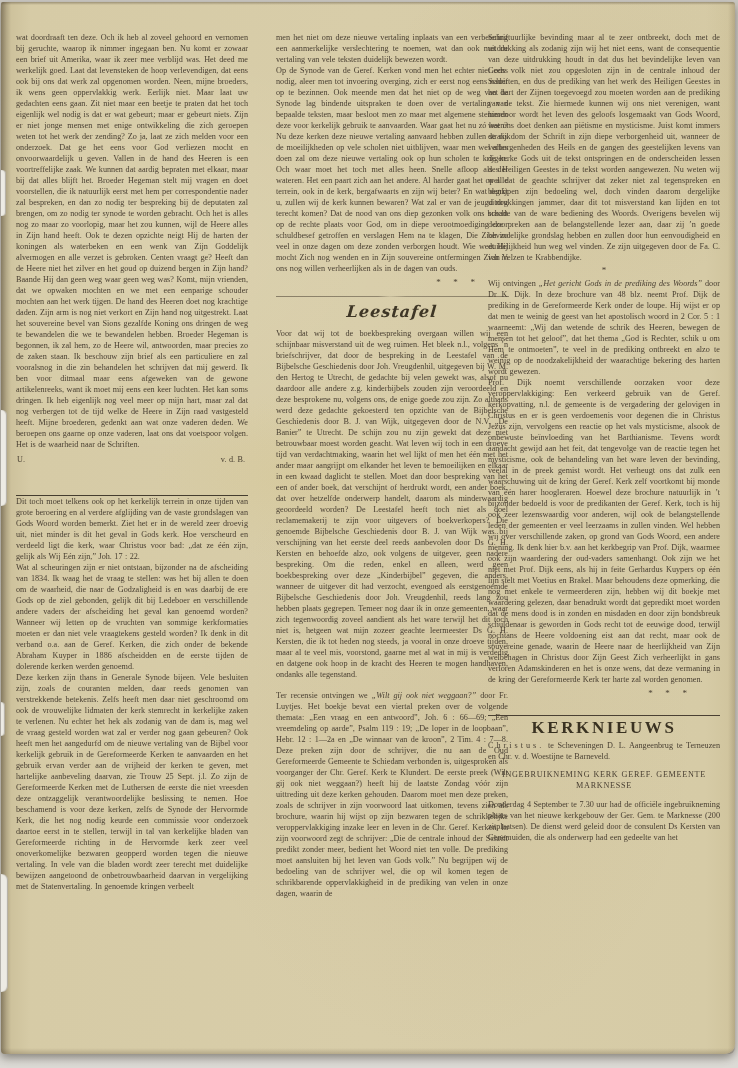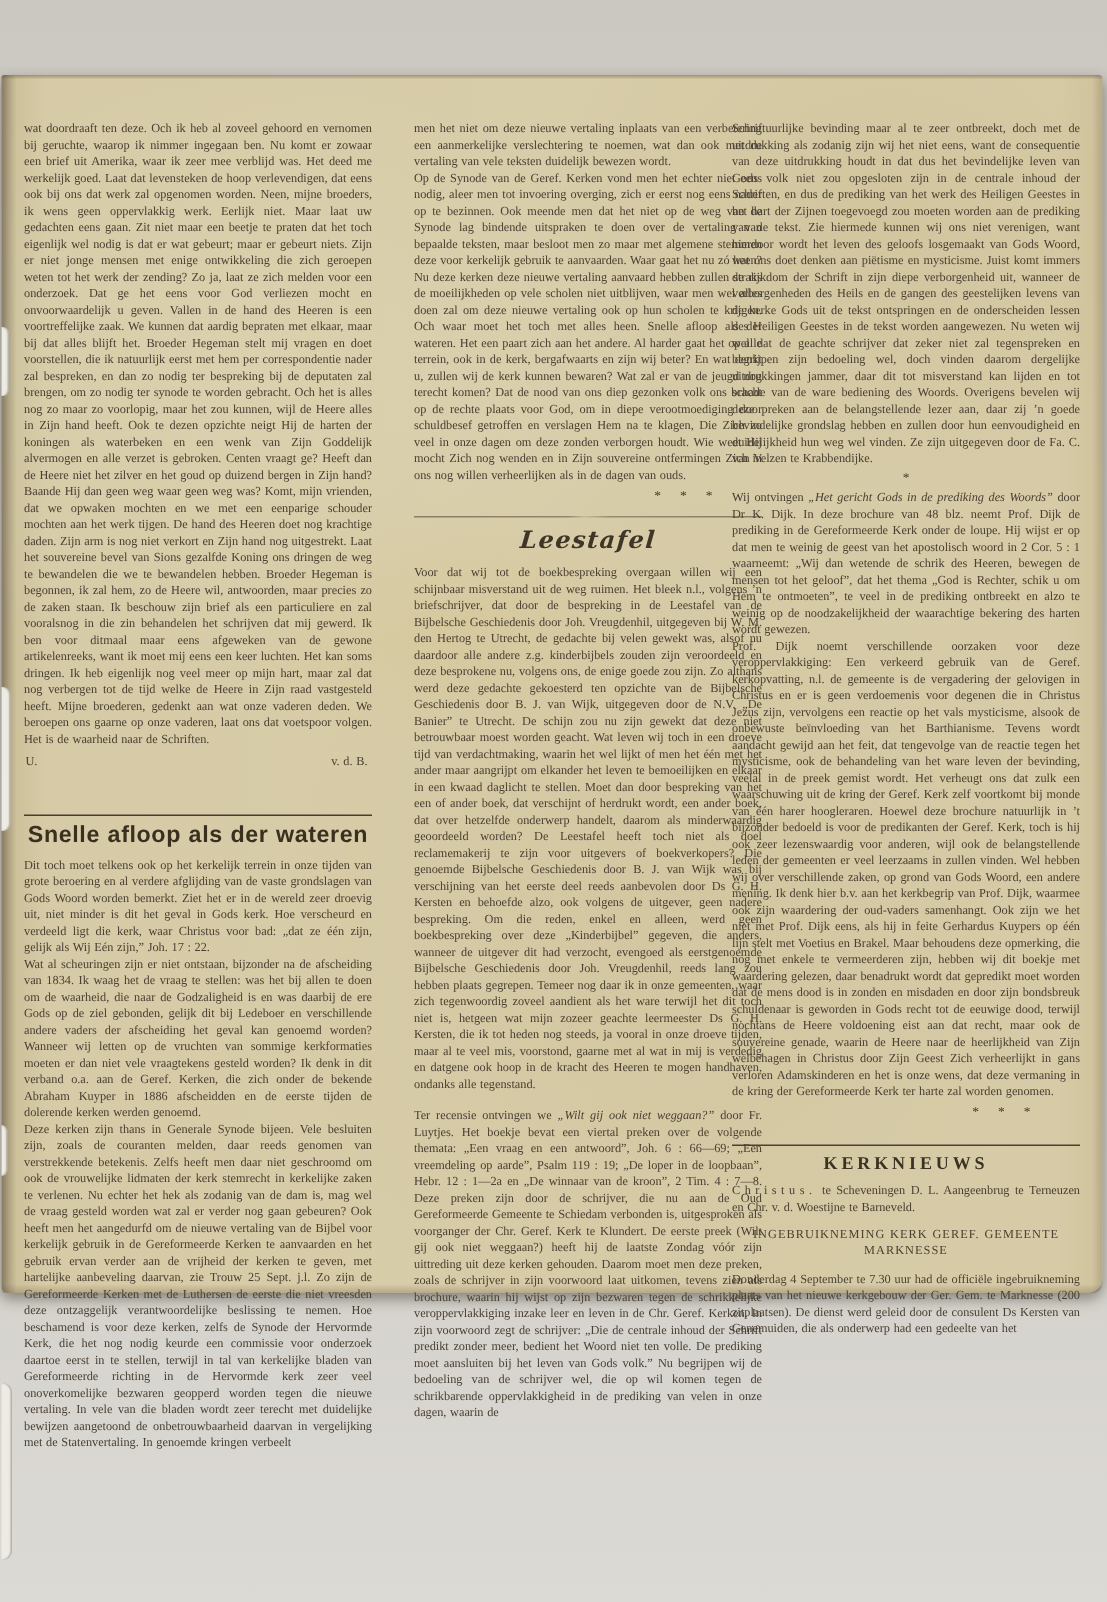--- a/index.html
+++ b/index.html
@@ -2,30 +2,29 @@
 <html lang="nl"><head>
 <meta charset="utf-8">
 <style>
   html,body{margin:0;padding:0;}
   body{
     width:738px;height:1068px;position:relative;overflow:hidden;
     background:linear-gradient(180deg,#cbc8c2 0%,#d2cfc9 70%,#dcdad5 100%);
     font-family:"Liberation Serif",serif;
   }
   .paper{
-    position:absolute;left:1px;top:2px;width:734px;height:812px;
+    position:absolute;left:1px;top:2px;width:734px;height:1052px;
     background:
       radial-gradient(ellipse 420px 300px at 22% 24%, rgba(255,252,235,0.10), transparent 70%),
       radial-gradient(ellipse 300px 260px at 78% 12%, rgba(150,120,60,0.08), transparent 70%),
       radial-gradient(ellipse 340px 420px at 60% 70%, rgba(148,118,62,0.07), transparent 75%),
       radial-gradient(ellipse 200px 120px at 40% 45%, rgba(210,190,120,0.20), transparent 70%),
       linear-gradient(90deg,#c9bd97 0%,#d6cba6 4%,#d8cda9 50%,#d6cba6 96%,#cfc39c 100%);
     border-radius:2px 3px 10px 4px;
     box-shadow:0 4px 9px rgba(40,35,25,0.45);
-    margin-top:48px;
   }
   .edge-left{position:absolute;left:0;top:0;bottom:0;width:10px;
     background:linear-gradient(90deg,rgba(66,55,40,0.50),rgba(66,55,40,0.18) 55%,transparent);border-radius:2px 0 0 4px;}
   .edge-top{position:absolute;left:0;top:0;right:0;height:3px;
     background:linear-gradient(180deg,rgba(66,55,40,0.38),transparent);border-radius:2px 3px 0 0;}
   .edge-right{position:absolute;right:0;top:0;bottom:0;width:7px;
     background:linear-gradient(270deg,rgba(90,75,50,0.22),transparent);border-radius:0 3px 10px 0;}
   .edge-bottom{position:absolute;left:0;right:0;bottom:0;height:6px;
     background:linear-gradient(0deg,rgba(80,65,45,0.25),transparent);border-radius:0 0 10px 4px;}
   .chip{position:absolute;background:#edebe4;box-shadow:inset -1px 0 1px rgba(90,80,60,0.4);}
@@ -48,21 +47,21 @@
   .rule-thin{height:1px;margin:6px 0 0 0;
     background:linear-gradient(90deg,rgba(72,62,48,0.55) 0%,rgba(72,62,48,0.5) 44%,rgba(72,62,48,0.12) 49%,rgba(72,62,48,0.45) 56%,rgba(72,62,48,0.55) 100%);}
   .rule-kerk{border:0;border-top:1.2px solid #4a4033;margin:14px 0 0 0;}
 
   .h-section{font-family:"Liberation Sans","DejaVu Sans",sans-serif;font-weight:700;
     font-size:15.5px;letter-spacing:0.4px;color:#39301f;text-align:center;
     padding:7px 0 9px 0;white-space:nowrap;}
   .h-script{font-family:"DejaVu Serif",serif;font-style:italic;font-weight:700;
     font-size:16px;color:#3e3626;text-align:center;padding:9px 0 11px 0;
     transform:skewX(-5deg);letter-spacing:1px;}
-  .h-kerk{font-weight:700;font-size:12px;letter-spacing:2.6px;color:#3a3222;
+  .h-kerk{font-weight:700;font-size:17px;letter-spacing:2.6px;color:#3a3222;
     text-align:center;padding:6px 0 7px 0;}
 
   .stars-right{text-align:right;padding:3px 28px 2px 0;letter-spacing:5px;font-size:9px;color:#4a4033;}
   .star-center{text-align:center;padding:2px 0 2px 0;font-size:9px;color:#4a4033;}
 
   .subhead{text-align:center;letter-spacing:0.7px;line-height:11px;padding-top:7px;}
   .gap8{height:8px;}
   .gap10{height:10px;}
   .it{font-style:italic;}
   .sp{letter-spacing:3px;}
@@ -80,21 +79,20 @@
   <div class="chip chip3"></div>
   <div class="chip chip4"></div>
 
   <div class="col c1">
     <p>wat doordraaft ten deze. Och ik heb al zoveel gehoord en vernomen bij geruchte, waarop ik nimmer ingegaan ben. Nu komt er zowaar een brief uit Amerika, waar ik zeer mee verblijd was. Het deed me werkelijk goed. Laat dat levensteken de hoop verlevendigen, dat eens ook bij ons dat werk zal opgenomen worden. Neen, mijne broeders, ik wens geen oppervlakkig werk. Eerlijk niet. Maar laat uw gedachten eens gaan. Zit niet maar een beetje te praten dat het toch eigenlijk wel nodig is dat er wat gebeurt; maar er gebeurt niets. Zijn er niet jonge mensen met enige ontwikkeling die zich geroepen weten tot het werk der zending? Zo ja, laat ze zich melden voor een onderzoek. Dat ge het eens voor God verliezen mocht en onvoorwaardelijk u geven. Vallen in de hand des Heeren is een voortreffelijke zaak. We kunnen dat aardig bepraten met elkaar, maar bij dat alles blijft het. Broeder Hegeman stelt mij vragen en doet voorstellen, die ik natuurlijk eerst met hem per correspondentie nader zal bespreken, en dan zo nodig ter bespreking bij de deputaten zal brengen, om zo nodig ter synode te worden gebracht. Och het is alles nog zo maar zo voorlopig, maar het zou kunnen, wijl de Heere alles in Zijn hand heeft. Ook te dezen opzichte neigt Hij de harten der koningen als waterbeken en een wenk van Zijn Goddelijk alvermogen en alle verzet is gebroken. Centen vraagt ge? Heeft dan de Heere niet het zilver en het goud op duizend bergen in Zijn hand? Baande Hij dan geen weg waar geen weg was? Komt, mijn vrienden, dat we opwaken mochten en we met een eenparige schouder mochten aan het werk tijgen. De hand des Heeren doet nog krachtige daden. Zijn arm is nog niet verkort en Zijn hand nog uitgestrekt. Laat het souvereine bevel van Sions gezalfde Koning ons dringen de weg te bewandelen die we te bewandelen hebben. Broeder Hegeman is begonnen, ik zal hem, zo de Heere wil, antwoorden, maar precies zo de zaken staan. Ik beschouw zijn brief als een particuliere en zal vooralsnog in die zin behandelen het schrijven dat mij gewerd. Ik ben voor ditmaal maar eens afgeweken van de gewone artikelenreeks, want ik moet mij eens een keer luchten. Het kan soms dringen. Ik heb eigenlijk nog veel meer op mijn hart, maar zal dat nog verbergen tot de tijd welke de Heere in Zijn raad vastgesteld heeft. Mijne broederen, gedenkt aan wat onze vaderen deden. We beroepen ons gaarne op onze vaderen, laat ons dat voetspoor volgen. Het is de waarheid naar de Schriften.</p>
     <div class="byline">
       <span>U.</span>
       <span>v. d. B.</span>
     </div>
     <hr class="rule-heavy">
-    <div class="h-section">Snelle afloop als der wateren</div>
     <p>Dit toch moet telkens ook op het kerkelijk terrein in onze tijden van grote beroering en al verdere afglijding van de vaste grondslagen van Gods Woord worden bemerkt. Ziet het er in de wereld zeer droevig uit, niet minder is dit het geval in Gods kerk. Hoe verscheurd en verdeeld ligt die kerk, waar Christus voor bad: „dat ze één zijn, gelijk als Wij Eén zijn,” Joh. 17 : 22.</p>
     <p>Wat al scheuringen zijn er niet ontstaan, bijzonder na de afscheiding van 1834. Ik waag het de vraag te stellen: was het bij allen te doen om de waarheid, die naar de Godzaligheid is en was daarbij de ere Gods op de ziel gebonden, gelijk dit bij Ledeboer en verschillende andere vaders der afscheiding het geval kan genoemd worden? Wanneer wij letten op de vruchten van sommige kerkformaties moeten er dan niet vele vraagtekens gesteld worden? Ik denk in dit verband o.a. aan de Geref. Kerken, die zich onder de bekende Abraham Kuyper in 1886 afscheidden en de eerste tijden de dolerende kerken werden genoemd.</p>
     <p>Deze kerken zijn thans in Generale Synode bijeen. Vele besluiten zijn, zoals de couranten melden, daar reeds genomen van verstrekkende betekenis. Zelfs heeft men daar niet geschroomd om ook de vrouwelijke lidmaten der kerk stemrecht in kerkelijke zaken te verlenen. Nu echter het hek als zodanig van de dam is, mag wel de vraag gesteld worden wat zal er verder nog gaan gebeuren? Ook heeft men het aangedurfd om de nieuwe vertaling van de Bijbel voor kerkelijk gebruik in de Gereformeerde Kerken te aanvaarden en het gebruik ervan verder aan de vrijheid der kerken te geven, met hartelijke aanbeveling daarvan, zie Trouw 25 Sept. j.l. Zo zijn de Gereformeerde Kerken met de Luthersen de eerste die niet vreesden deze ontzaggelijk verantwoordelijke beslissing te nemen. Hoe beschamend is voor deze kerken, zelfs de Synode der Hervormde Kerk, die het nog nodig keurde een commissie voor onderzoek daartoe eerst in te stellen, terwijl in tal van kerkelijke bladen van Gereformeerde richting in de Hervormde kerk zeer veel onoverkomelijke bezwaren geopperd worden tegen die nieuwe vertaling. In vele van die bladen wordt zeer terecht met duidelijke bewijzen aangetoond de onbetrouwbaarheid daarvan in vergelijking met de Statenvertaling. In genoemde kringen verbeelt</p>
   </div>
 
   <div class="col c2">
     <p>men het niet om deze nieuwe vertaling inplaats van een verbetering een aanmerkelijke verslechtering te noemen, wat dan ook met de vertaling van vele teksten duidelijk bewezen wordt.</p>
     <p>Op de Synode van de Geref. Kerken vond men het echter niet eens nodig, aleer men tot invoering overging, zich er eerst nog eens nader op te bezinnen. Ook meende men dat het niet op de weg van de Synode lag bindende uitspraken te doen over de vertaling van bepaalde teksten, maar besloot men zo maar met algemene stemmen deze voor kerkelijk gebruik te aanvaarden. Waar gaat het nu zó heen? Nu deze kerken deze nieuwe vertaling aanvaard hebben zullen straks de moeilijkheden op vele scholen niet uitblijven, waar men wel alles doen zal om deze nieuwe vertaling ook op hun scholen te krijgen. Och waar moet het toch met alles heen. Snelle afloop als der wateren. Het een paart zich aan het andere. Al harder gaat het op alle terrein, ook in de kerk, bergafwaarts en zijn wij beter? En wat denkt u, zullen wij de kerk kunnen bewaren? Wat zal er van de jeugd nog terecht komen? Dat de nood van ons diep gezonken volk ons bracht op de rechte plaats voor God, om in diepe verootmoediging door schuldbesef getroffen en verslagen Hem na te klagen, Die Zich zo veel in onze dagen om deze zonden verborgen houdt. Wie weet Hij mocht Zich nog wenden en in Zijn souvereine ontfermingen Zich in ons nog willen verheerlijken als in de dagen van ouds.</p>
     <div class="stars-right">* * *</div>
     <div class="rule-thin"></div>

